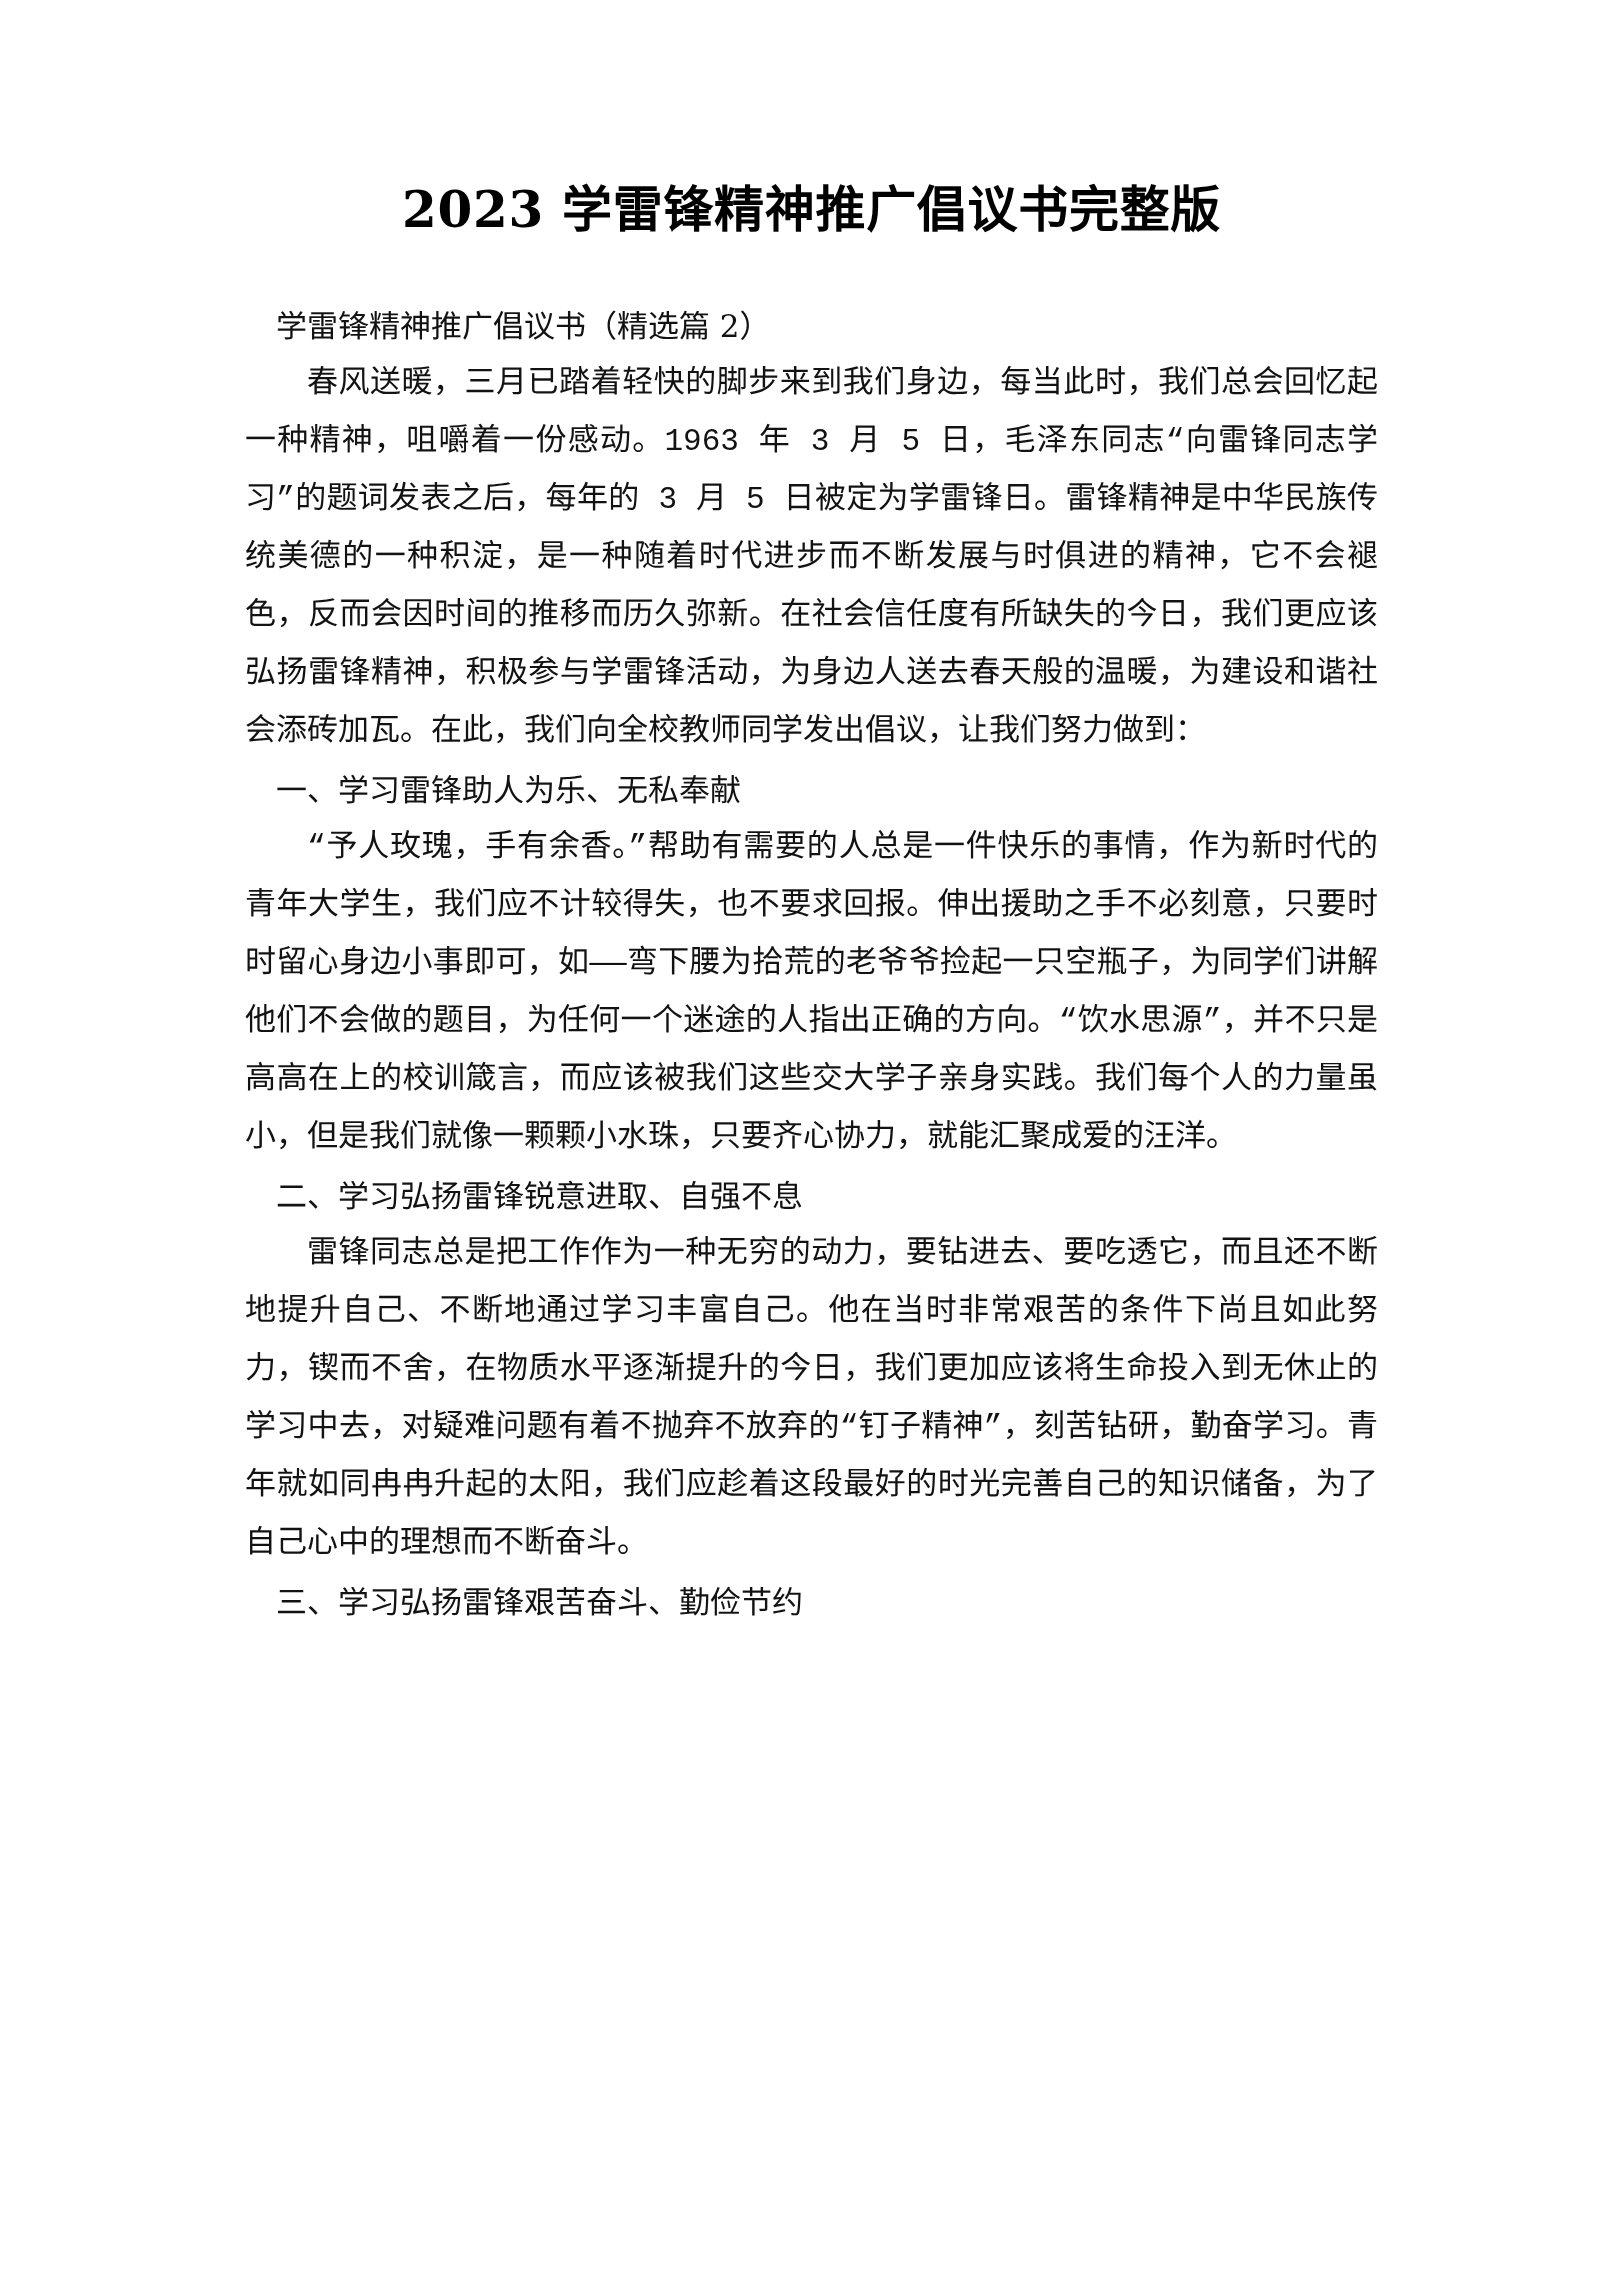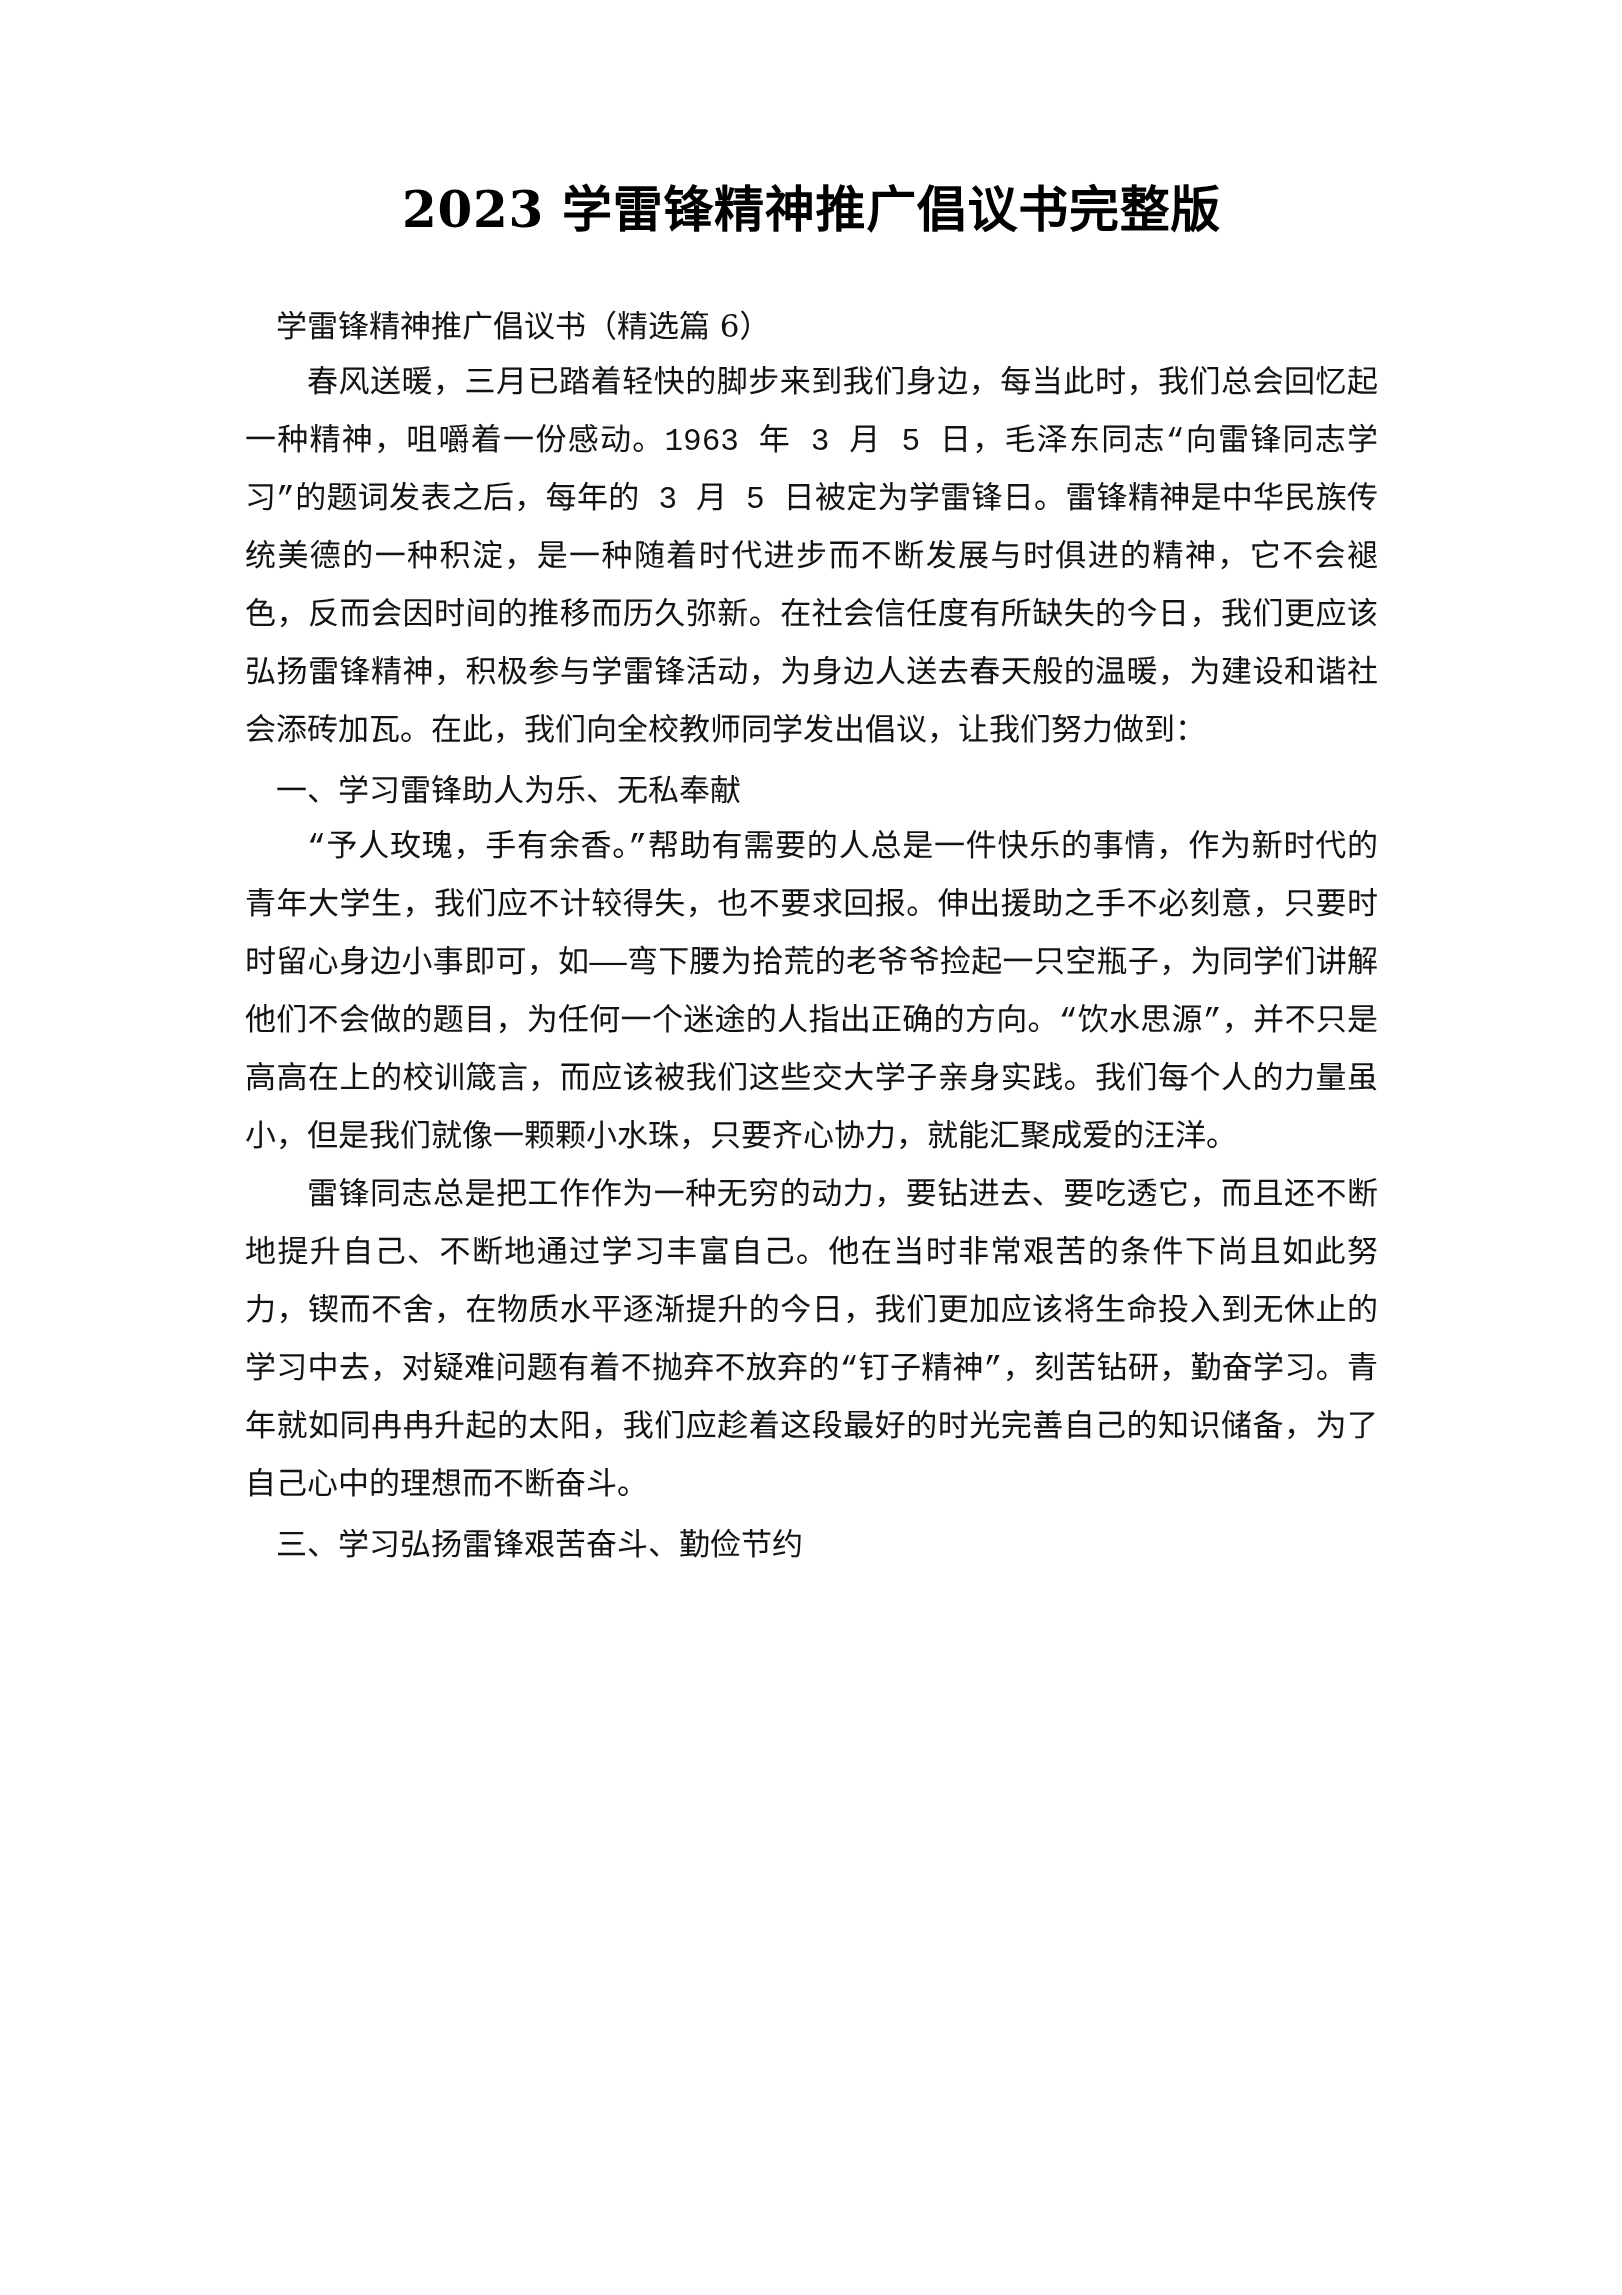--- a/index.html
+++ b/index.html
@@ -81,28 +81,29 @@
 </head>
 <body>
 
 <div class="page">
   <div class="page-inner">
 
     <h1 class="doc-title">2023 学雷锋精神推广倡议书完整版</h1>
 
     <div class="body-block">
 
-      <p class="para subtitle">学雷锋精神推广倡议书（精选篇 6）</p>
+      <p class="para subtitle">学雷锋精神推广倡议书（精选篇 2）</p>
 
       <p class="para indent2">春风送暖，三月已踏着轻快的脚步来到我们身边，每当此时，我们总会回忆起一种精神，咀嚼着一份感动。1963 年 3 月 5 日，毛泽东同志“向雷锋同志学习”的题词发表之后，每年的 3 月 5 日被定为学雷锋日。雷锋精神是中华民族传统美德的一种积淀，是一种随着时代进步而不断发展与时俱进的精神，它不会褪色，反而会因时间的推移而历久弥新。在社会信任度有所缺失的今日，我们更应该弘扬雷锋精神，积极参与学雷锋活动，为身边人送去春天般的温暖，为建设和谐社会添砖加瓦。在此，我们向全校教师同学发出倡议，让我们努力做到：</p>
 
       <p class="para section-heading">一、学习雷锋助人为乐、无私奉献</p>
 
       <p class="para indent2">“予人玫瑰，手有余香。”帮助有需要的人总是一件快乐的事情，作为新时代的青年大学生，我们应不计较得失，也不要求回报。伸出援助之手不必刻意，只要时时留心身边小事即可，如——弯下腰为拾荒的老爷爷捡起一只空瓶子，为同学们讲解他们不会做的题目，为任何一个迷途的人指出正确的方向。“饮水思源”，并不只是高高在上的校训箴言，而应该被我们这些交大学子亲身实践。我们每个人的力量虽小，但是我们就像一颗颗小水珠，只要齐心协力，就能汇聚成爱的汪洋。</p>
 
+      <p class="para section-heading">二、学习弘扬雷锋锐意进取、自强不息</p>
 
       <p class="para indent2">雷锋同志总是把工作作为一种无穷的动力，要钻进去、要吃透它，而且还不断地提升自己、不断地通过学习丰富自己。他在当时非常艰苦的条件下尚且如此努力，锲而不舍，在物质水平逐渐提升的今日，我们更加应该将生命投入到无休止的学习中去，对疑难问题有着不抛弃不放弃的“钉子精神”，刻苦钻研，勤奋学习。青年就如同冉冉升起的太阳，我们应趁着这段最好的时光完善自己的知识储备，为了自己心中的理想而不断奋斗。</p>
 
       <p class="para section-heading">三、学习弘扬雷锋艰苦奋斗、勤俭节约</p>
 
 
     </div>
   </div>
 </div>
 

